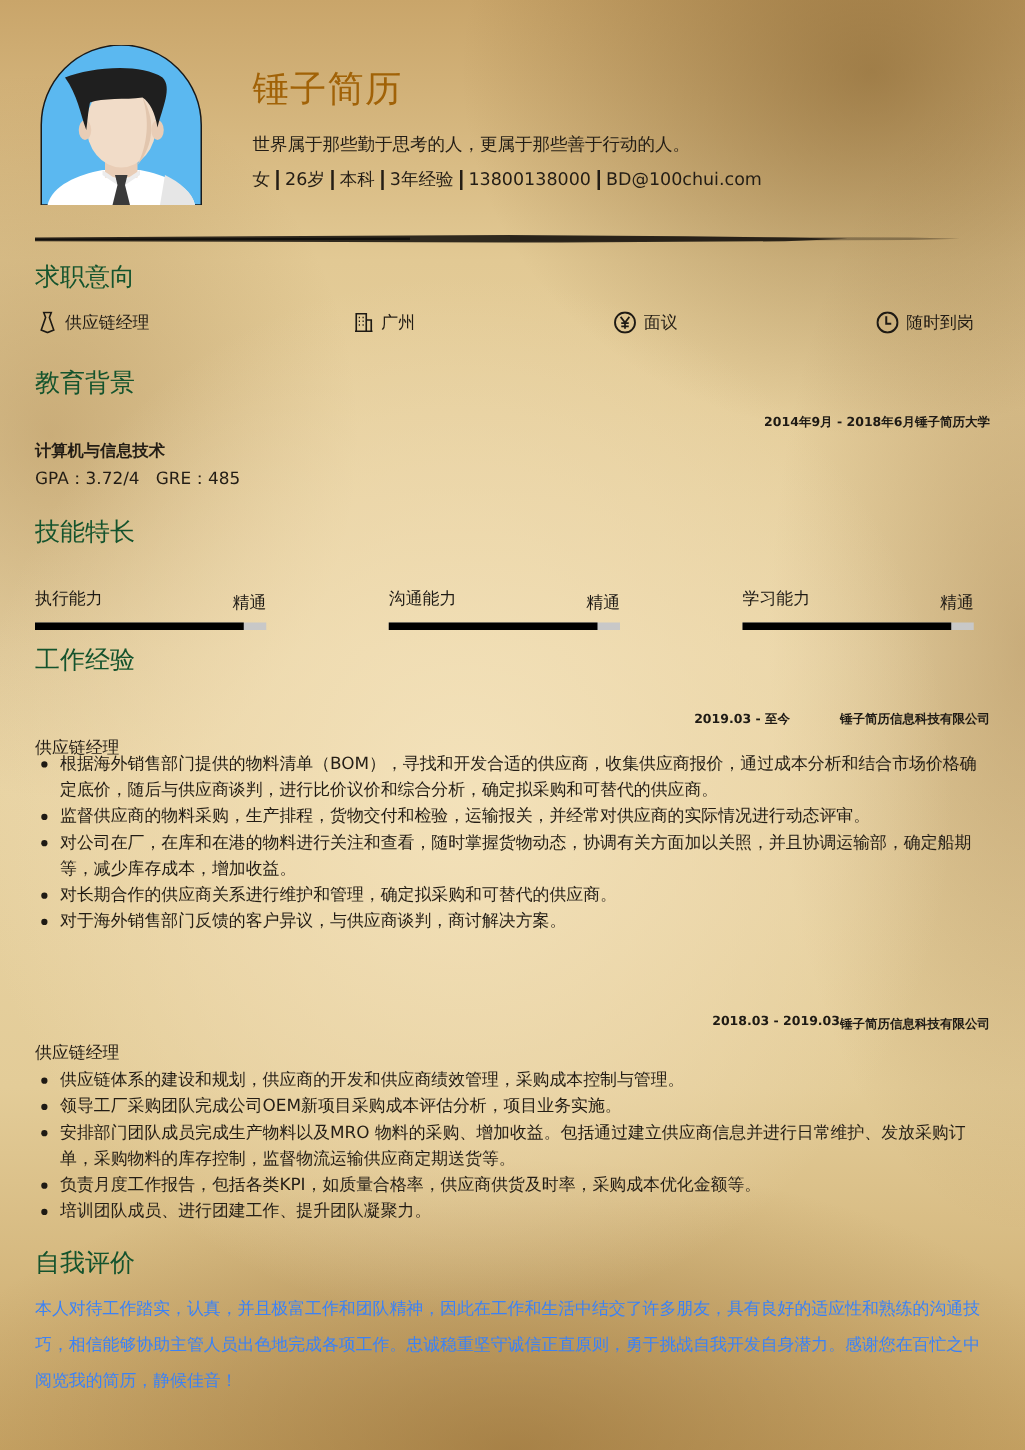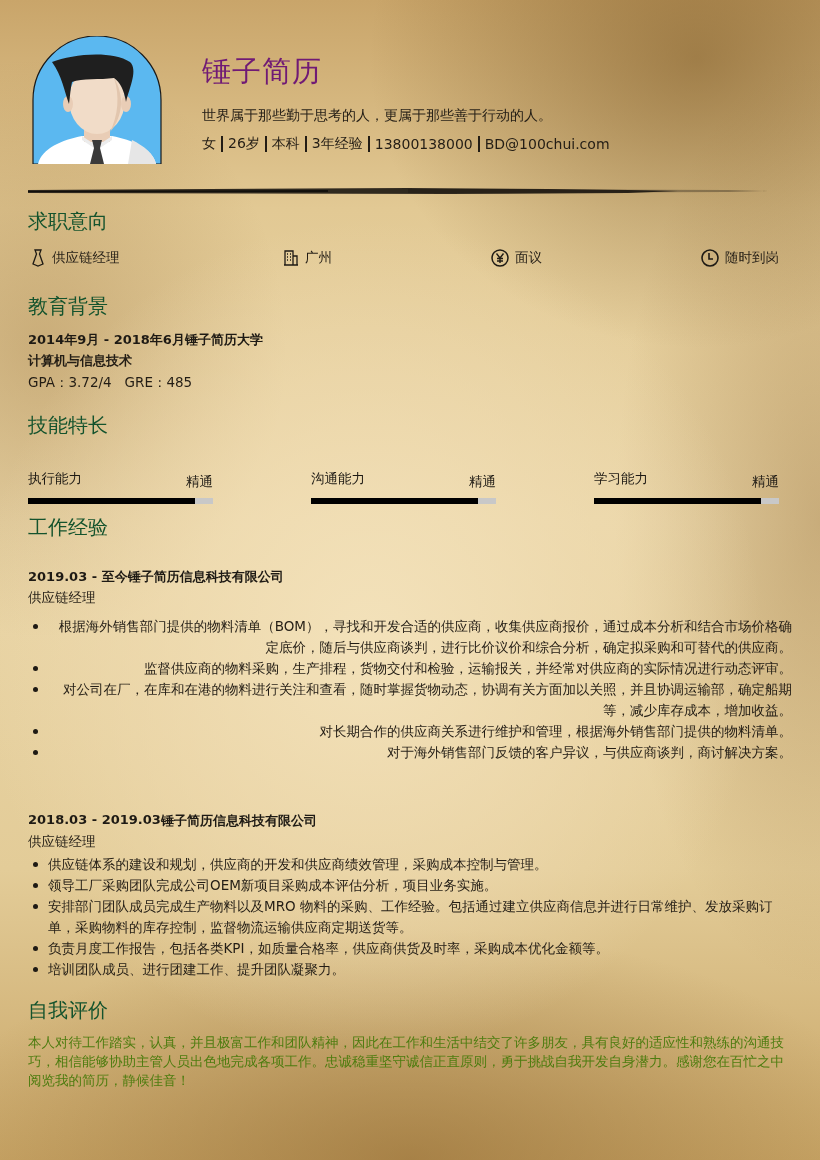--- a/index.html
+++ b/index.html
@@ -12,49 +12,49 @@
       radial-gradient(ellipse 40% 25% at 85% 5%, rgba(120,85,35,0.55) 0%, rgba(0,0,0,0) 100%),
       radial-gradient(ellipse 30% 25% at 5% 30%, rgba(150,110,55,0.35) 0%, rgba(0,0,0,0) 100%),
       radial-gradient(ellipse 60% 20% at 50% 100%, rgba(140,100,45,0.55) 0%, rgba(0,0,0,0) 100%),
       radial-gradient(ellipse 25% 40% at 100% 45%, rgba(150,110,55,0.4) 0%, rgba(0,0,0,0) 100%),
       linear-gradient(180deg, #c9a56a 0%, #e2c994 18%, #ead6a8 45%, #e3cc98 75%, #c8a566 100%);
   }
   .page { position:absolute; inset:0; }
 
   
   .avatar { position:absolute; left:32px; top:36px; width:130px; height:128px; }
-  .name { position:absolute; left:202px; top:52px; font-size:29px; color:#701a75; letter-spacing:1px; }
+  .name { position:absolute; left:202px; top:52px; font-size:29px; color:#a16207; letter-spacing:1px; }
   .motto { position:absolute; left:202px; top:107px; font-size:14px; color:#231d15; }
   .meta { position:absolute; left:202px; top:135px; font-size:14px; color:#231d15; display:flex; align-items:center; }
   .meta .sep { display:inline-block; width:2px; height:16px; background:#231d15; margin:0 5px; }
 
   .brush { position:absolute; left:28px; top:186px; width:740px; height:10px; }
 
   
   .section-title { position:absolute; left:28px; font-size:20px; font-weight:normal; color:#14532d; }
-  .row { position:absolute; left:28px; right:28px; display:flex; justify-content:flex-start; font-size:13px; font-weight:bold; }
+  .row { position:absolute; left:28px; right:28px; display:flex; justify-content:flex-end; font-size:10px; font-weight:bold; }
   .text { position:absolute; left:28px; font-size:13.5px; color:#231d15; }
 
   
   .intent { position:absolute; top:249px; font-size:13.5px; display:flex; align-items:center; gap:6px; color:#231d15; }
   .intent svg { width:16px; height:18px; }
 
   
   .skill { position:absolute; top:470px; width:185px; }
   .skill .lbl { position:absolute; left:0; top:0; font-size:13.5px; }
   .skill .lvl { position:absolute; right:0; top:3px; font-size:13.5px; }
   .skill .bar { position:absolute; left:0; top:28px; width:185px; height:6px; background:#c8c8c8; }
   .skill .fill { height:6px; background:#000; }
 
   
   ul.bullets { position:absolute; left:28px; right:28px; margin:0; padding:0; list-style:none; font-size:13.5px; line-height:21px; color:#231d15; }
   ul.bullets li { position:relative; padding-left:20px; }
   ul.bullets li::before { content:""; position:absolute; left:5px; top:8px; width:5px; height:5px; border-radius:50%; background:#1e1a14; }
 
-  .para { position:absolute; left:28px; right:28px; top:1033px; font-size:13.5px; line-height:19px; color:#4d7c0f; }
+  .para { position:absolute; left:28px; right:28px; top:1033px; font-size:13.5px; line-height:29px; color:#3b82f6; }
 </style>
 </head>
 <body>
 
 <div class="page">
 
   <svg class="avatar" viewBox="0 0 130 128">
     <defs>
         <clipPath id="ac">
           <path d="M1,128 L1,64 A64,64 0 0 1 129,64 L129,128 Z"></path>
@@ -151,42 +151,42 @@
   <div class="skill" style="left:594px;">
     <span class="lbl">学习能力</span>
     <span class="lvl">精通</span>
     <div class="bar">
         <div class="fill" style="width:90%;"></div>
       </div>
   </div>
 
   <div class="section-title" style="top:514px;">工作经验</div>
 
-  <div class="row" style="top:568px;">
+  <div class="row" style="top:568px;gap:40px;">
     <span>2019.03 - 至今</span>
     <span>锤子简历信息科技有限公司</span>
   </div>
   <div class="text" style="top:589px;">供应链经理</div>
-  <ul class="bullets" style="top:616px;text-align:right;">
+  <ul class="bullets" style="top:601px;">
     <li>根据海外销售部门提供的物料清单（BOM），寻找和开发合适的供应商，收集供应商报价，通过成本分析和结合市场价格确定底价，随后与供应商谈判，进行比价议价和综合分析，确定拟采购和可替代的供应商。</li>
     <li>监督供应商的物料采购，生产排程，货物交付和检验，运输报关，并经常对供应商的实际情况进行动态评审。</li>
     <li>对公司在厂，在库和在港的物料进行关注和查看，随时掌握货物动态，协调有关方面加以关照，并且协调运输部，确定船期等，减少库存成本，增加收益。</li>
-    <li>对长期合作的供应商关系进行维护和管理，根据海外销售部门提供的物料清单。</li>
+    <li>对长期合作的供应商关系进行维护和管理，确定拟采购和可替代的供应商。</li>
     <li>对于海外销售部门反馈的客户异议，与供应商谈判，商讨解决方案。</li>
   </ul>
 
   <div class="row" style="top:812px;">
     <span>2018.03 - 2019.03</span>
     <span>锤子简历信息科技有限公司</span>
   </div>
   <div class="text" style="top:833px;">供应链经理</div>
   <ul class="bullets" style="top:854px;">
     <li>供应链体系的建设和规划，供应商的开发和供应商绩效管理，采购成本控制与管理。</li>
     <li>领导工厂采购团队完成公司OEM新项目采购成本评估分析，项目业务实施。</li>
-    <li>安排部门团队成员完成生产物料以及MRO  物料的采购、工作经验。包括通过建立供应商信息并进行日常维护、发放采购订单，采购物料的库存控制，监督物流运输供应商定期送货等。</li>
+    <li>安排部门团队成员完成生产物料以及MRO  物料的采购、增加收益。包括通过建立供应商信息并进行日常维护、发放采购订单，采购物料的库存控制，监督物流运输供应商定期送货等。</li>
     <li>负责月度工作报告，包括各类KPI，如质量合格率，供应商供货及时率，采购成本优化金额等。</li>
     <li>培训团队成员、进行团建工作、提升团队凝聚力。</li>
   </ul>
 
   <div class="section-title" style="top:997px;">自我评价</div>
   <div class="para">本人对待工作踏实，认真，并且极富工作和团队精神，因此在工作和生活中结交了许多朋友，具有良好的适应性和熟练的沟通技巧，相信能够协助主管人员出色地完成各项工作。忠诚稳重坚守诚信正直原则，勇于挑战自我开发自身潜力。感谢您在百忙之中阅览我的简历，静候佳音！</div>
 
 </div>
 
 </body></html>

